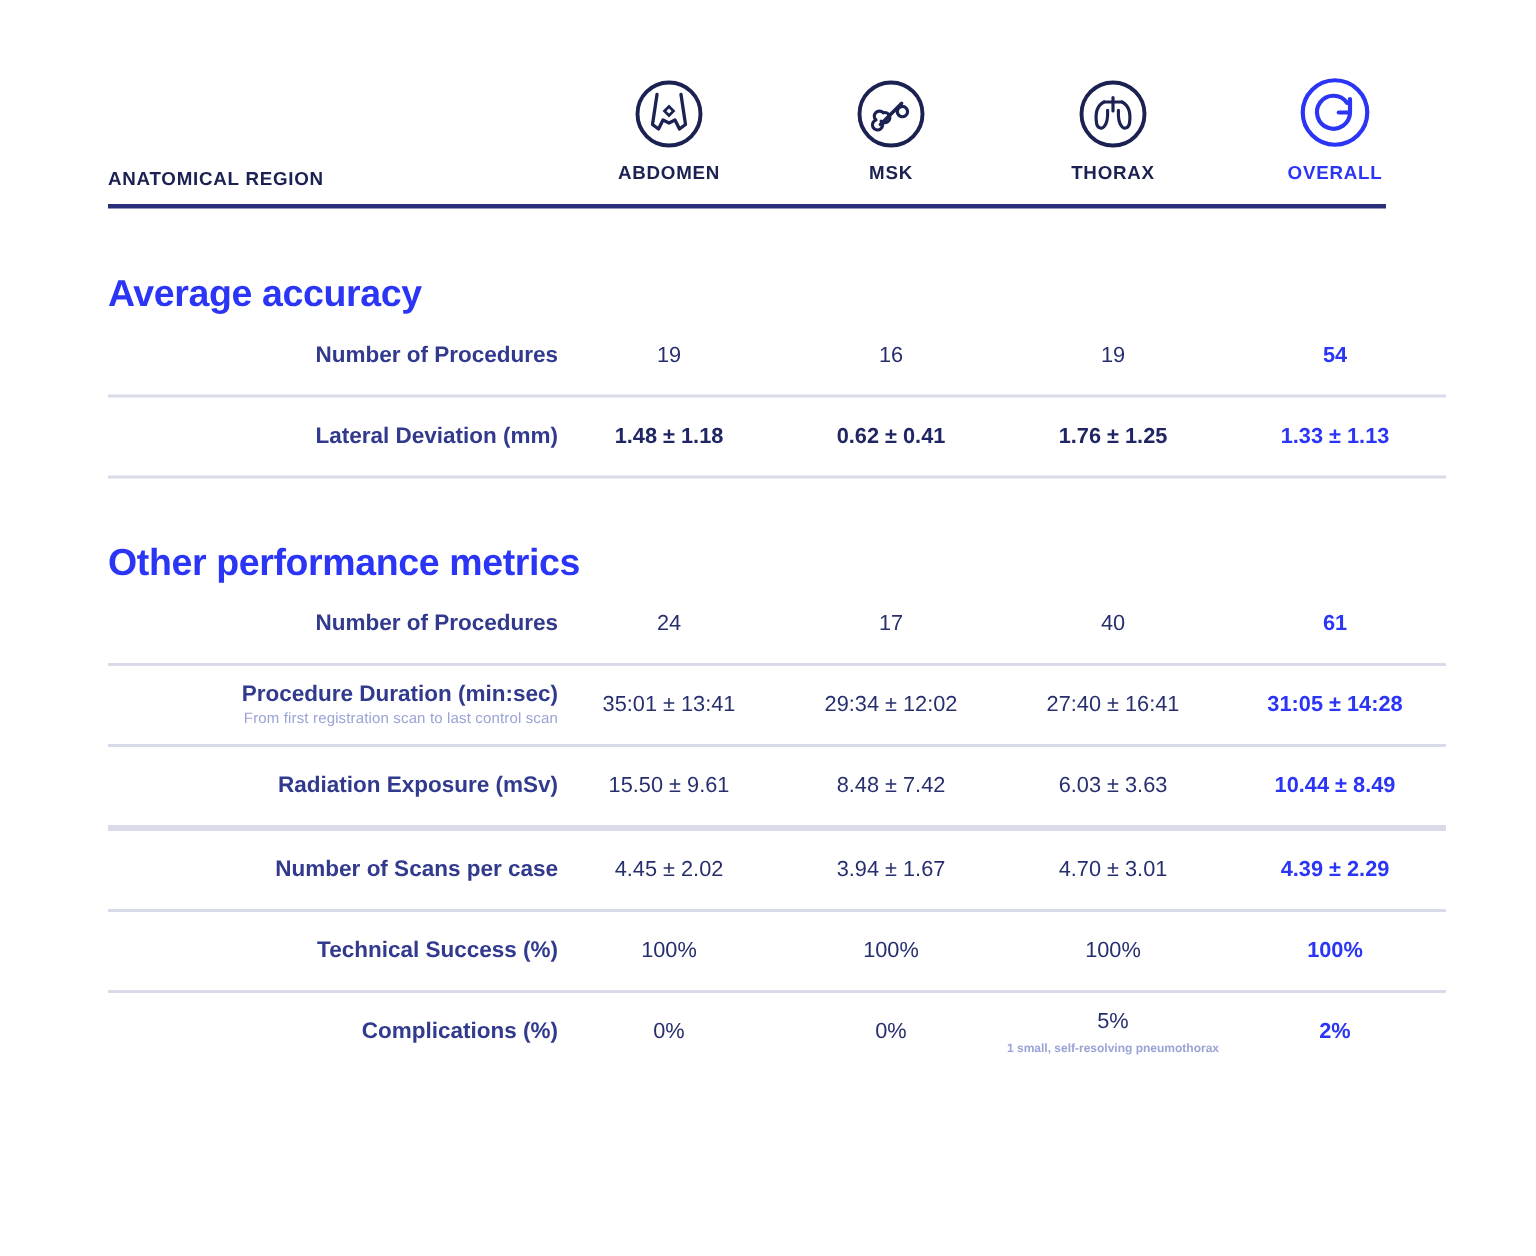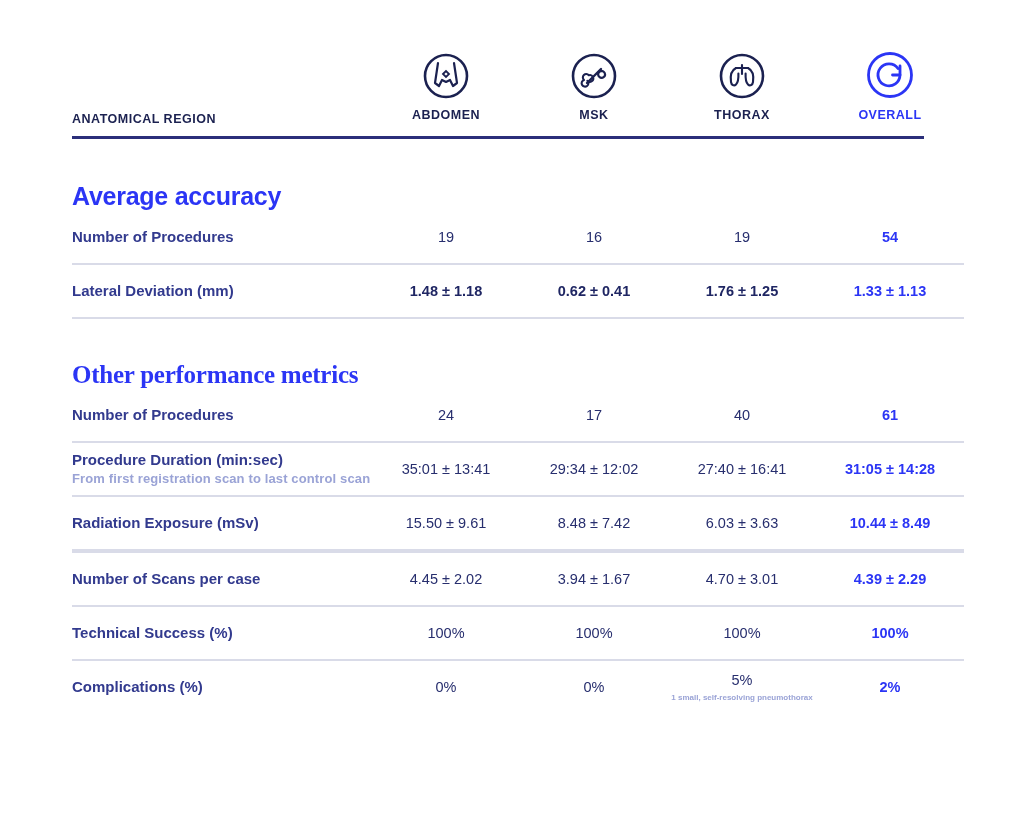--- a/index.html
+++ b/index.html
@@ -81,38 +81,38 @@
     padding: 0 60px 0 72px;
   }
   .section-title {
     font-size: 25px;
     font-weight: 700;
     color: #2b35f5;
     letter-spacing: -0.01em;
     margin: 0;
   }
   .sec1-title { padding-top: 43px; }
-  .sec2-title { padding-top: 42px; font-family: Liberation Serif, serif; }
+  .sec2-title { padding-top: 42px; }
 
   .data-row td {
     padding: 0;
     height: 52px;
     vertical-align: middle;
   }
   .row-label {
     font-size: 15px;
     font-weight: 700;
     color: #323a8e;
-    text-align: left;
+    text-align: right;
     line-height: 1.15;
   }
   .row-sub {
     display: block;
-    font-size: 13px;
-    font-weight: 700;
+    font-size: 10px;
+    font-weight: 400;
     color: #9aa3d6;
     margin-top: 3px;
     letter-spacing: 0.01em;
   }
   .cell {
     text-align: center;
     font-size: 14.5px;
     font-weight: 700;
     color: #1f2663;
   }

